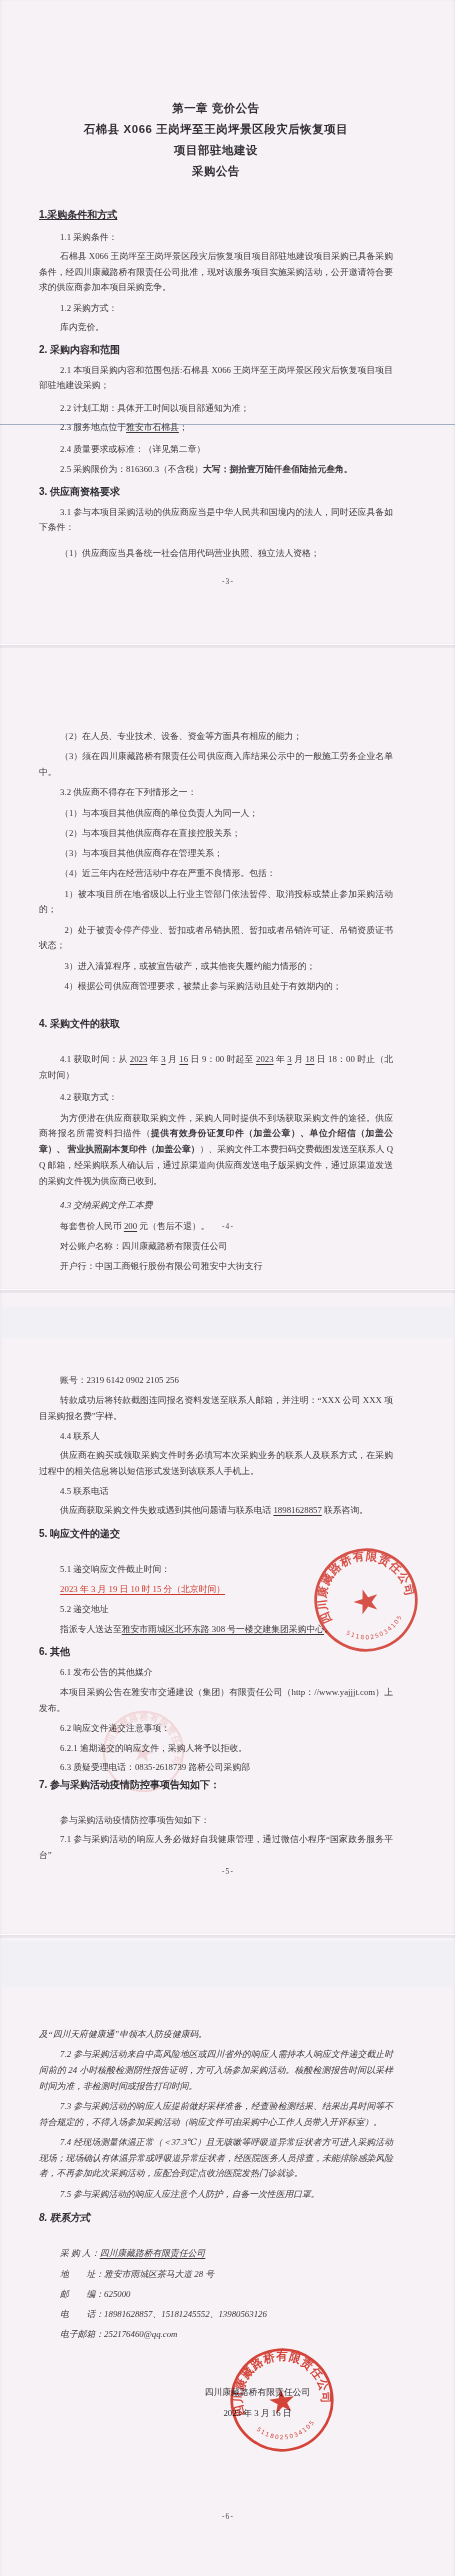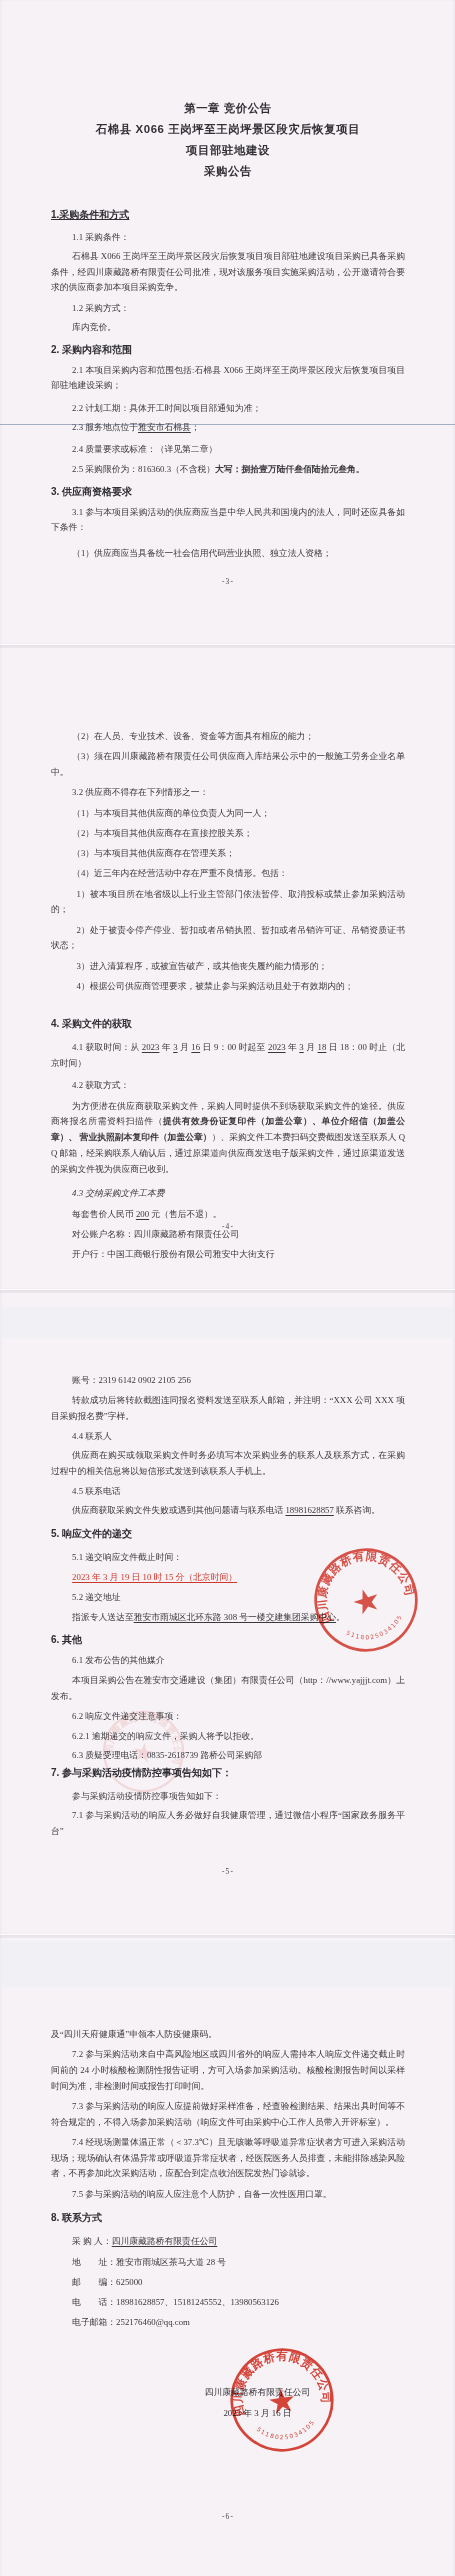--- a/index.html
+++ b/index.html
@@ -2,29 +2,29 @@
 <html style="font-size:9px"><head>
 <meta charset="utf-8">
 <style>
   html,body{margin:0;padding:0;background:#e9e7ec;}
   #doc-root{width:456px;margin:0 auto;font-family:"Liberation Serif","DejaVu Serif",serif;color:#3a383c;}
   .page{position:relative;width:456px;height:644px;overflow:hidden;background:#f6f2f6;
         box-shadow:inset -2.3px 0 3.4px -1.7px rgba(110,110,135,.22), inset 2.3px 0 3.4px -2.3px rgba(110,110,135,.12);}
   .page + .page{border-top:1.7px solid #fdfdfe;}
   .page + .page::after{content:"";position:absolute;top:0;left:0;right:0;height:2.8px;background:rgba(90,90,110,.07);}
   .band{position:absolute;left:0;right:0;background:#edeef3;opacity:.55;pointer-events:none;}
-  .content{position:absolute;left:51px;top:0;width:354px;}
-  .c3{padding-top:98px;} .c4{padding-top:84px;} .c5{padding-top:83px;} .c6{padding-top:92px;}
+  .content{position:absolute;left:39px;top:0;width:354px;}
+  .c3{padding-top:98px;} .c4{padding-top:84px;} .c5{padding-top:83px;} .c6{padding-top:92px;font-style:italic;}
   .title{font-family:"Liberation Sans","DejaVu Sans",sans-serif;font-weight:700;font-size:11.4px;
          line-height:21px;text-align:center;color:#333136;letter-spacing:0.6px;}
   .h{font-family:"Liberation Sans","DejaVu Sans",sans-serif;font-weight:700;font-size:10px;
      line-height:17px;margin:5.7px 0 0;color:#302e33;}
   .p{font-size:8.8px;line-height:15.7px;margin:3.4px 0 0;word-break:break-all;text-align:justify;}
   .ind{text-indent:2.4em;} .ind2{text-indent:2.9em;}
-  .mt0{margin-top:0;} .mt8{margin-top:4.6px;} .mt12{margin-top:6.8px;} .mt14{margin-top:8px;}
+  .mt0{margin-top:0;} .mt8{margin-top:4.6px;} .mt12{margin-top:6.8px;} .mt14{margin-top:20px;}
   .mt16{margin-top:9px;font-style:italic;} .mt18{margin-top:10.2px;} .mt36{margin-top:20.5px;} .mt42{margin-top:24px;text-decoration:underline;}
   .seg-u{text-decoration:underline;text-underline-offset:1.7px;}
   .seg-b{font-weight:700;margin-top:20px;}
   .seg-r{color:#ce372b;text-decoration-color:#ce372b;}
   .pagenum{position:absolute;left:0;right:0;top:577px;text-align:center;font-size:7.4px;color:#4a484c;letter-spacing:1.1px;}
   .scanline{position:absolute;left:0;top:424px;width:456px;height:1.1px;background:#8797b2;opacity:.75;}
   .sig{position:absolute;left:172px;top:450px;width:171px;text-align:center;}
   .sig div{font-size:8.8px;line-height:15.4px;color:#333136;}
   .sig .sig-date{margin-top:5.7px;}
   .stamp{position:absolute;mix-blend-mode:multiply;pointer-events:none;}

